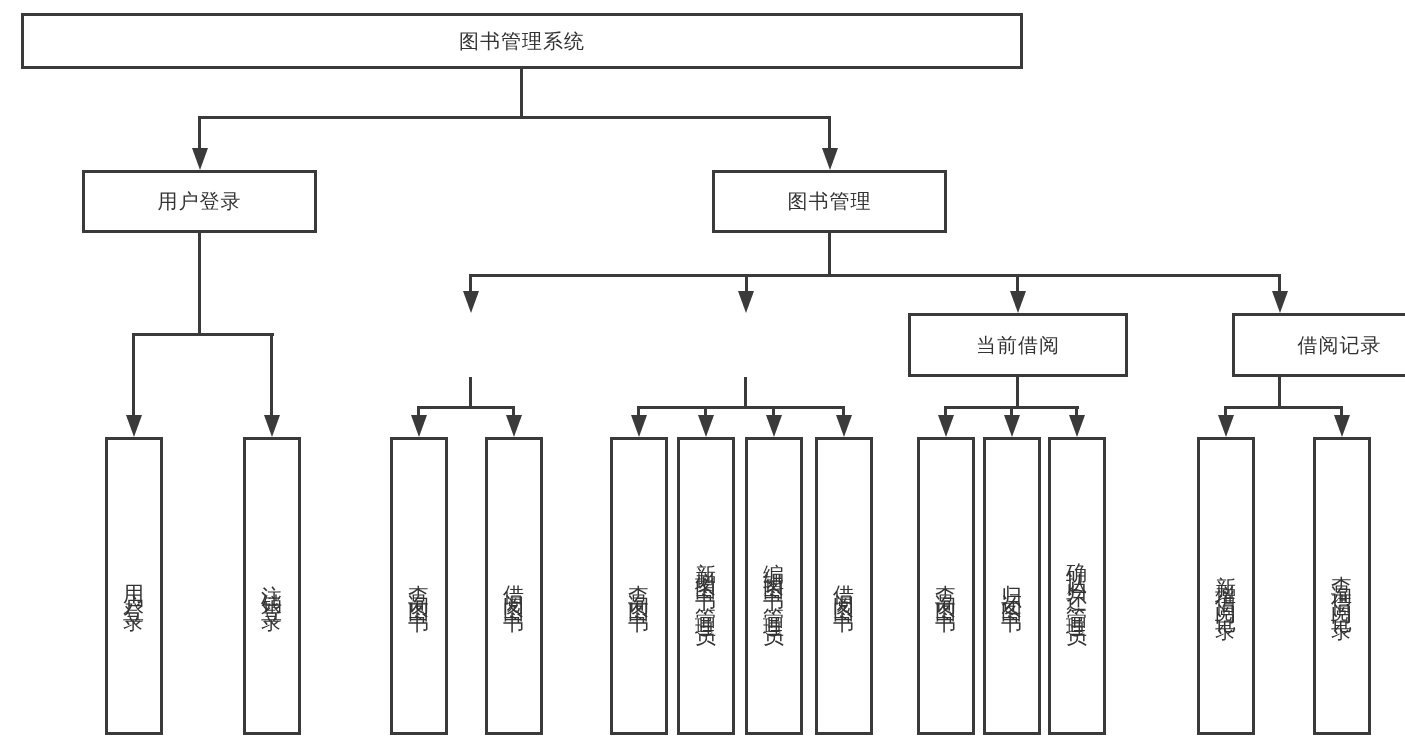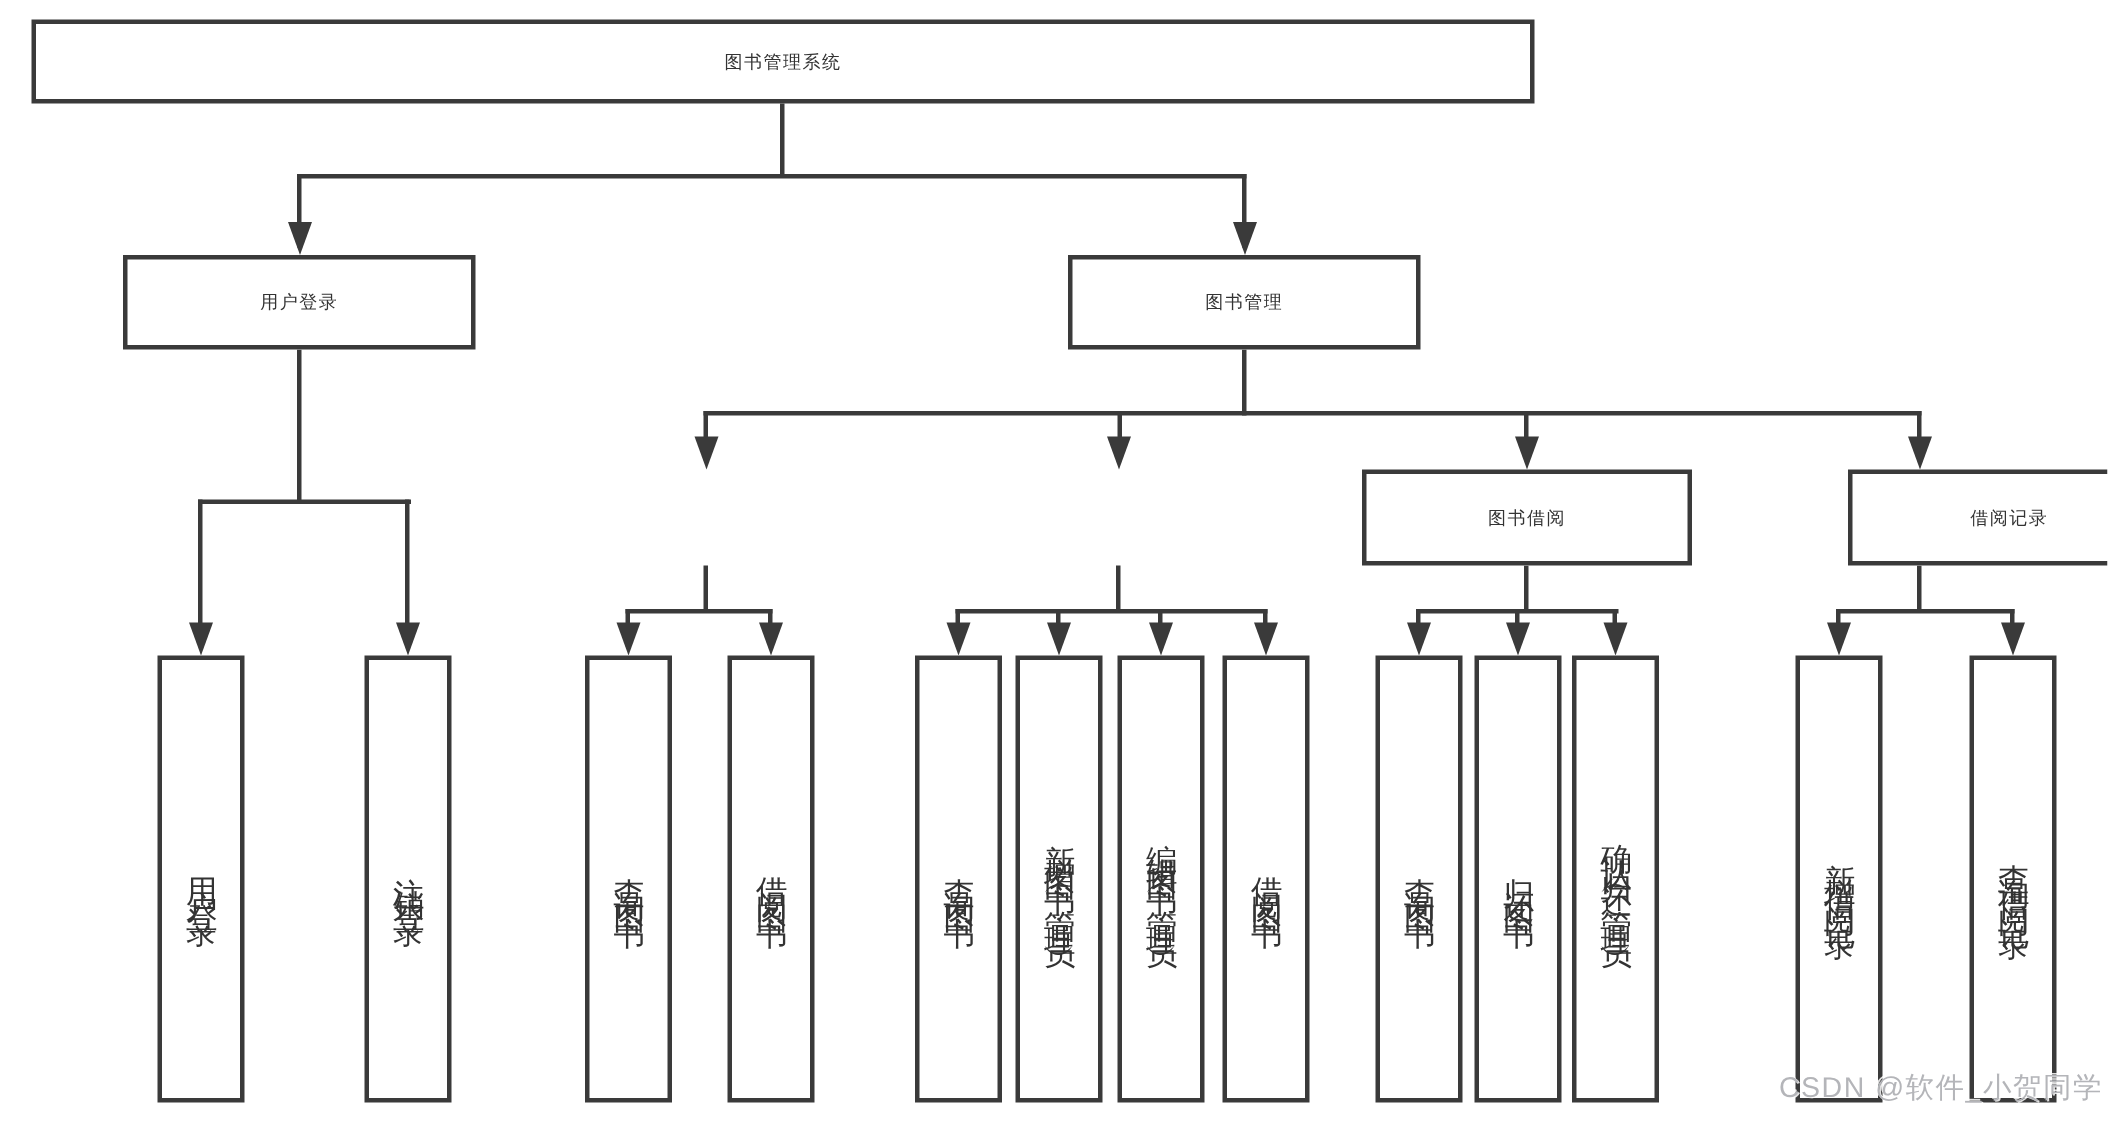--- a/index.html
+++ b/index.html
@@ -3,21 +3,21 @@
 <meta charset="utf-8">
 <style>
   html,body{margin:0;padding:0;background:#ffffff;}
   .stage{
     position:relative;width:1405px;height:747px;background:#ffffff;overflow:hidden;
     font-family:"Liberation Sans", sans-serif;color:#333333;
   }
   .box{
     position:absolute;box-sizing:border-box;border:3px solid #3a3a3a;background:#ffffff;
     display:flex;align-items:center;justify-content:center;
-    font-size:12px;letter-spacing:1px;z-index:2;
+    font-size:20px;letter-spacing:1px;z-index:2;
   }
   .vbox{
     writing-mode:vertical-rl;text-orientation:mixed;
     font-size:21px;letter-spacing:9px;line-height:1;
     width:58px;height:298px;top:437px;
   }
   .hl{position:absolute;height:3px;background:#3a3a3a;z-index:1;}
   .vl{position:absolute;width:3px;background:#3a3a3a;z-index:1;}
   .ar{
     position:absolute;width:0;height:0;z-index:1;
@@ -33,21 +33,21 @@
 </head>
 <body>
 
 <div class="stage">
 
   <div class="box" style="left:21px;top:13px;width:1002px;height:56px;">图书管理系统</div>
 
   <div class="box" style="left:82px;top:170px;width:235px;height:63px;">用户登录</div>
   <div class="box" style="left:712px;top:170px;width:235px;height:63px;font-family:Liberation Serif, serif;">图书管理</div>
 
-  <div class="box" style="left:908px;top:313px;width:220px;height:64px;">图书借阅</div>
+  <div class="box" style="left:908px;top:313px;width:220px;height:64px;">当前借阅</div>
   <div class="box" style="left:1232px;top:313px;width:215px;height:64px;">借阅记录</div>
 
   <div class="box vbox" style="left:105px;">用户登录</div>
   <div class="box vbox" style="left:243px;">注销登录</div>
   <div class="box vbox" style="left:390px;">查询图书</div>
   <div class="box vbox" style="left:485px;">借阅图书</div>
   <div class="box vbox" style="left:610px;">查询图书</div>
   <div class="box vbox" style="left:677px;">新增图书（管理员）</div>
   <div class="box vbox" style="left:745px;">编辑图书（管理员）</div>
   <div class="box vbox" style="left:815px;">借阅图书</div>
@@ -109,15 +109,14 @@
   <div class="ar" style="left:1004px;top:415px;"></div>
   <div class="ar" style="left:1069px;top:415px;"></div>
 
   <div class="vl" style="left:1278px;top:377px;height:31px;"></div>
   <div class="hl" style="left:1224px;top:406px;width:119px;"></div>
   <div class="vl" style="left:1224px;top:406px;height:25px;"></div>
   <div class="vl" style="left:1340px;top:406px;height:25px;"></div>
   <div class="ar" style="left:1218px;top:415px;"></div>
   <div class="ar" style="left:1334px;top:415px;"></div>
 
-  <div class="watermark">CSDN @软件_小贺同学</div>
 
 </div>
 
 </body></html>

